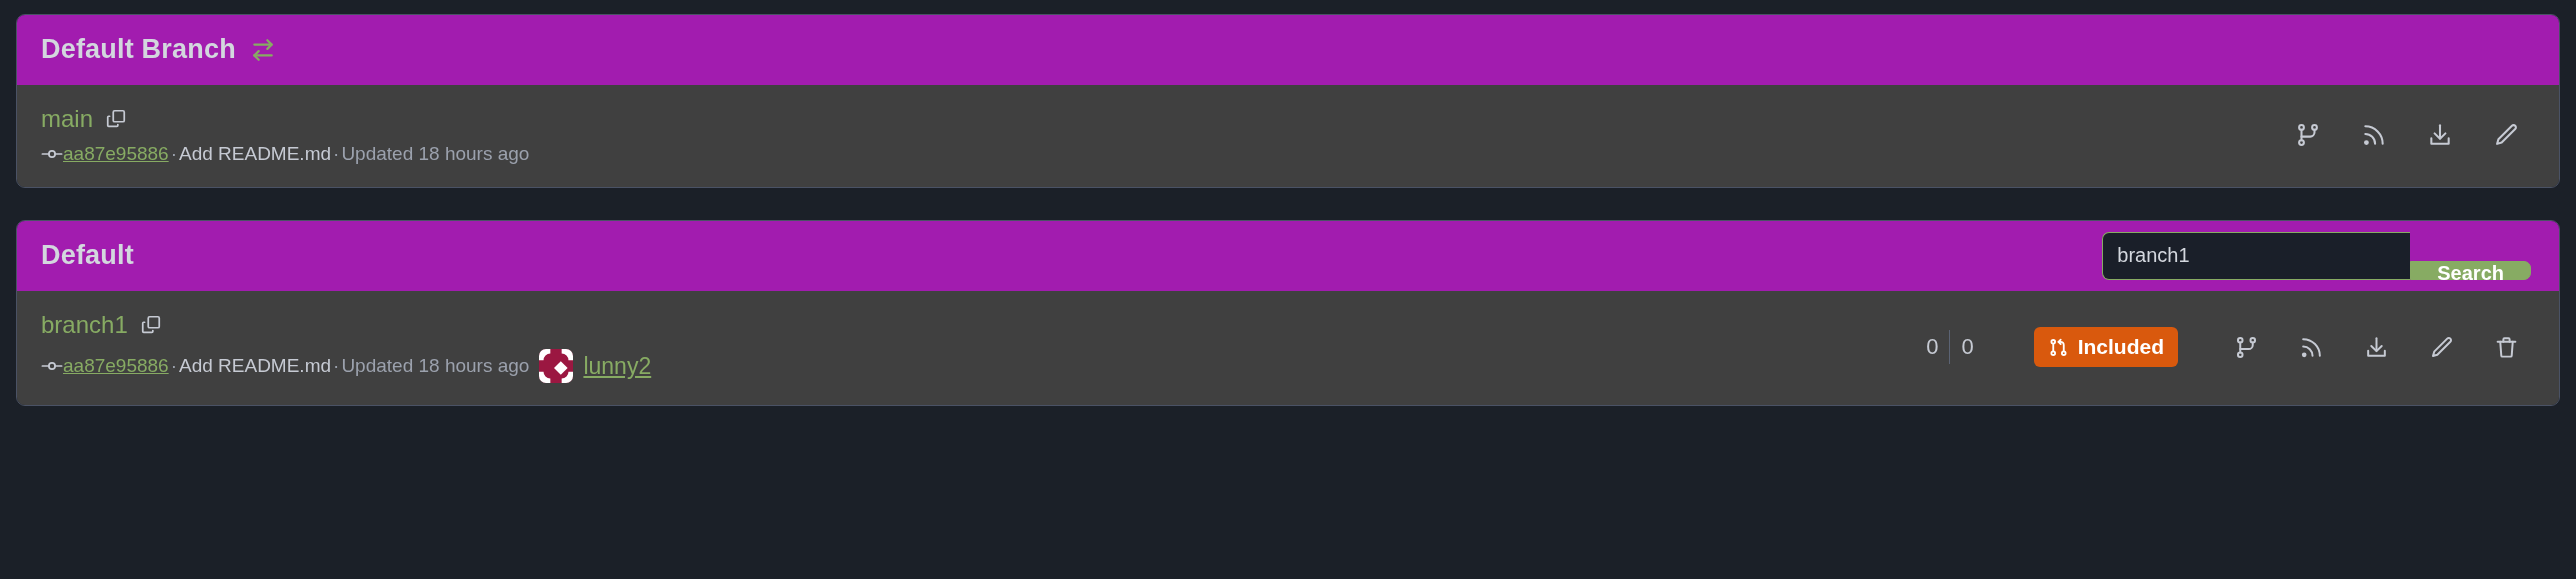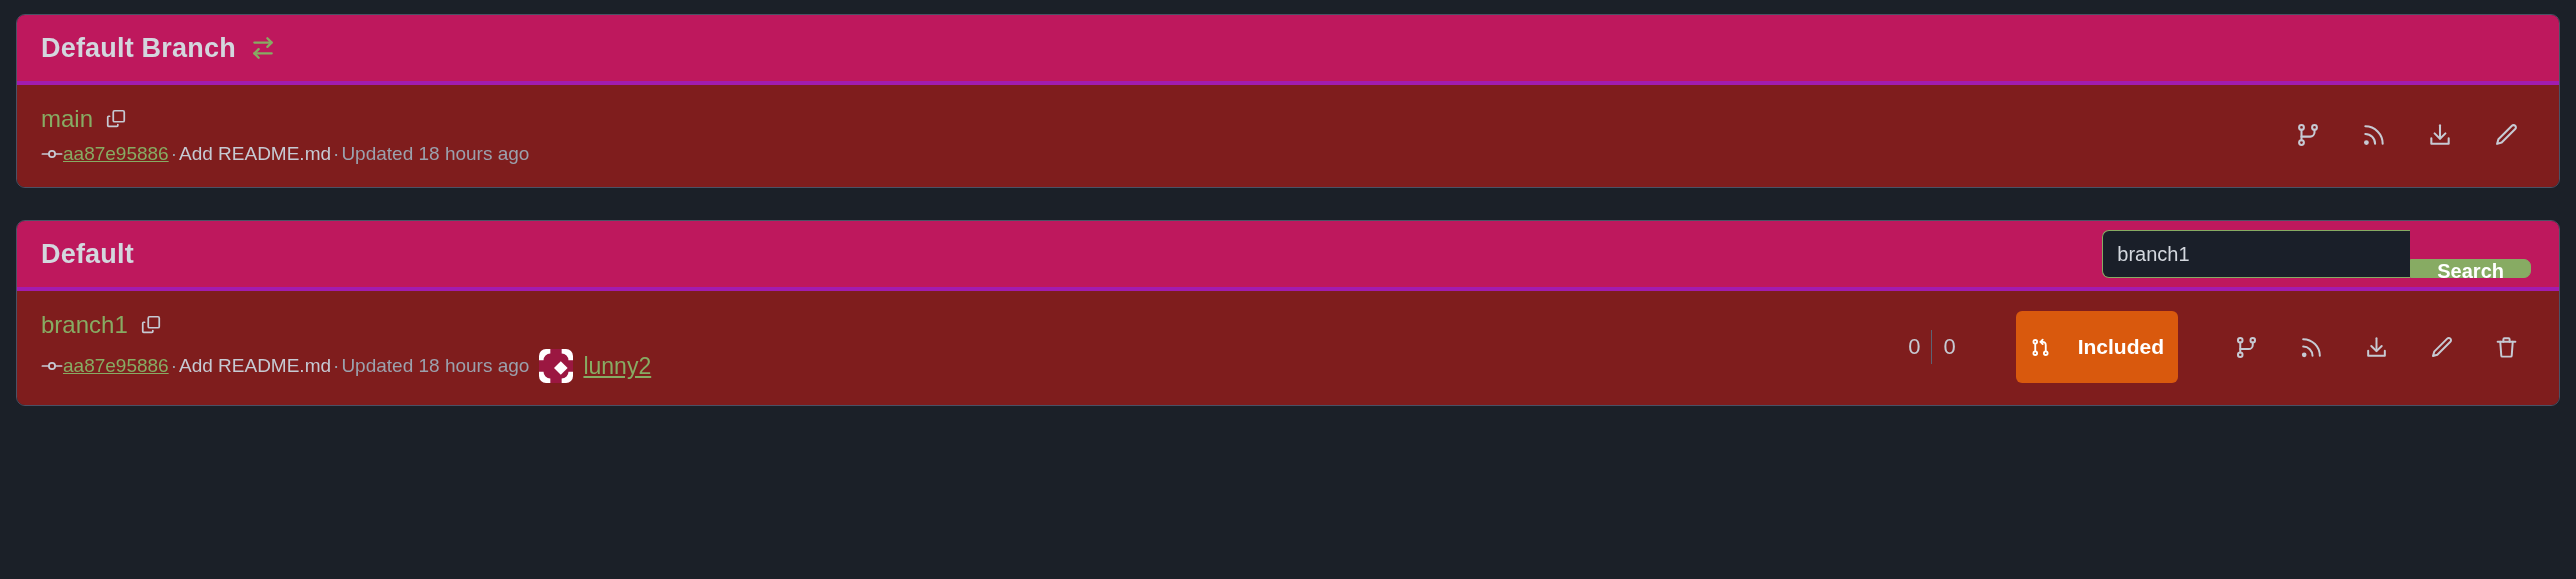--- a/index.html
+++ b/index.html
@@ -18,22 +18,22 @@
     flex-direction: column;
     gap: 32px;
   }
   .panel {
     border: 1px solid #4a5265;
     border-radius: 9px;
     overflow: hidden;
     background: #21262f;
   }
   .panel-header {
-    background: #be185d;
-    border-bottom: 4px solid #a21caf;
+    background: #a21caf;
+    border-bottom: 1px solid #a21caf;
     height: 70px;
     display: flex;
     align-items: center;
     padding: 0 24px;
     gap: 14px;
   }
   .panel-title {
     color: #d3d7de;
     font-size: 27px;
     font-weight: bold;
@@ -65,23 +65,24 @@
     font-weight: bold;
     font-family: "Liberation Sans", sans-serif;
     padding: 0 26px;
     cursor: pointer;
     margin-top: 29px;
   }
 
   
   .branch-row {
     display: flex;
+    align-items: center;
     padding: 20px 24px 22px 24px;
     min-height: 99px;
-    background: #7f1d1d;
+    background: #404040;
   }
   .branch-main { display: flex; flex-direction: column; gap: 10px; }
   .branch-name-line { display: flex; align-items: center; gap: 12px; }
   .branch-name {
     color: #87ab63;
     font-size: 24px;
     text-decoration: none;
   }
   .copy-icon { display: flex; align-items: center; cursor: pointer; }
   .commit-line {
@@ -117,21 +118,21 @@
 
   .badge {
     background: #d9590d;
     color: #fff;
     border-radius: 6px;
     font-size: 21px;
     font-weight: bold;
     padding: 8px 14px;
     display: flex;
     align-items: center;
-    gap: 27px;
+    gap: 9px;
     margin-right: 56px;
   }
 
   .actions { display: flex; align-items: center; gap: 40px; padding-right: 16px; }
   .action-icon { cursor: pointer; display: flex; align-items: center; }
   svg { display: block; }
 </style>
 </head>
 <body>
 

